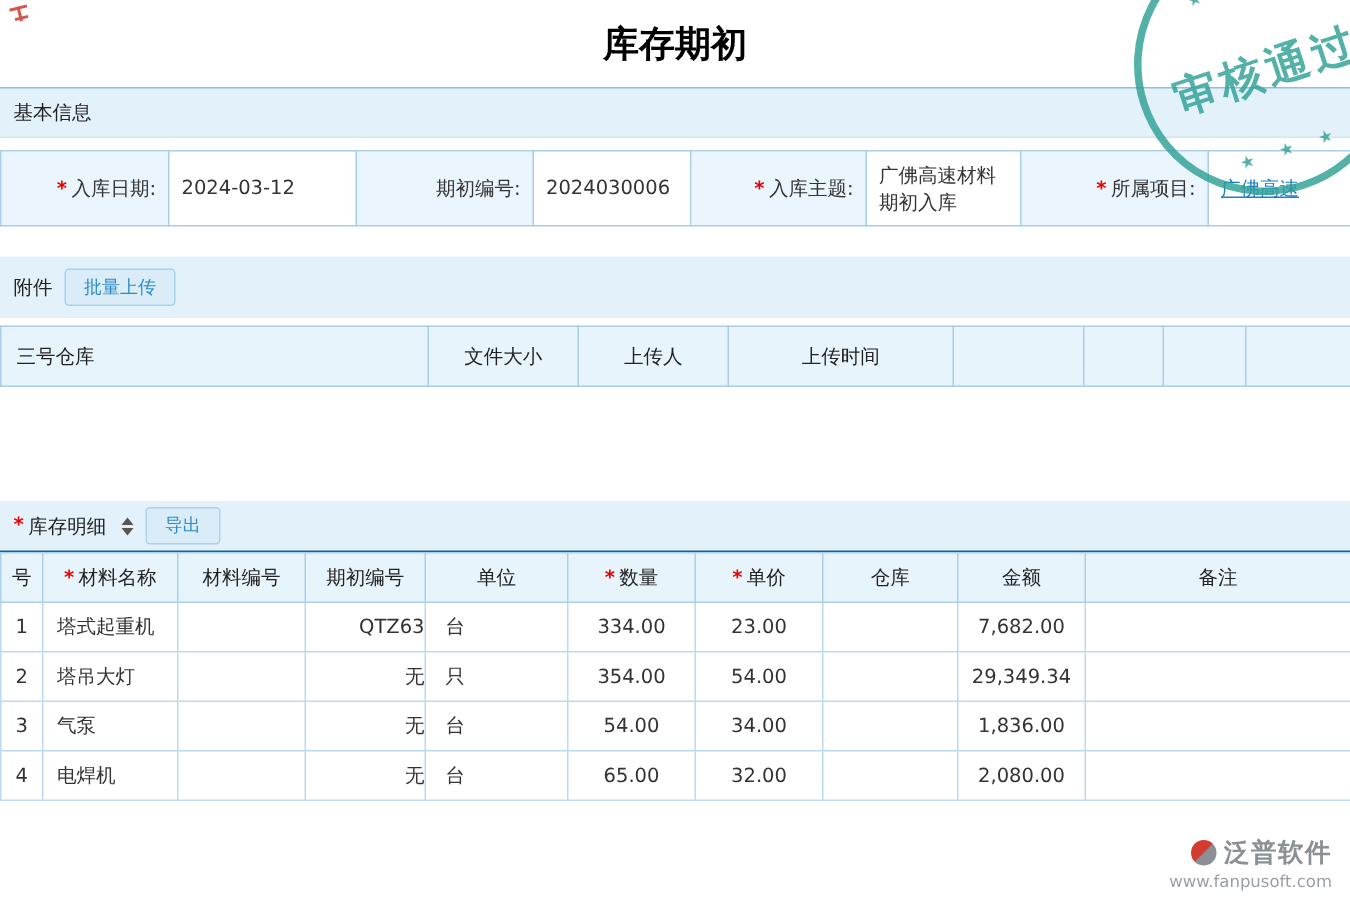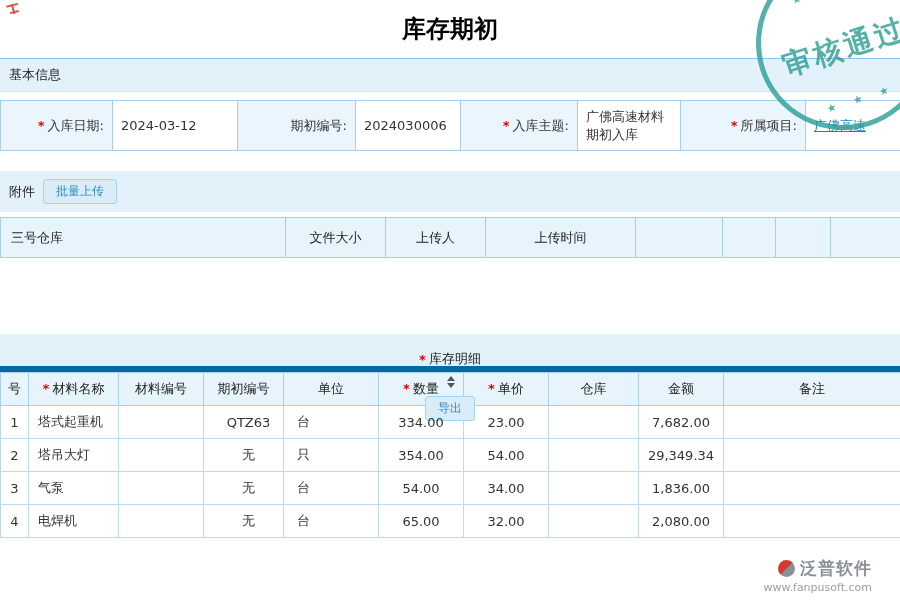--- a/index.html
+++ b/index.html
@@ -20,21 +20,21 @@
   .corner-mark i:nth-child(1) { width: 12px; height: 2px; top: 3px; left: 1px; }
   .corner-mark i:nth-child(2) { width: 2px; height: 10px; top: 3px; left: 6px; }
   .corner-mark i:nth-child(3) { width: 9px; height: 2px; top: 10px; left: 3px; }
 
   .strip {
     background: #e3f1fb; height: 34px; display: flex; align-items: center;
     padding: 16px 9px; gap: 8px; color: #222;
   }
   .strip.basic { border-top: 1px solid #8fbfe6; border-bottom: 1px solid #cfe6f6; }
   .strip.attach { margin-top: 20px; height: 41px; }
-  .strip.detail { margin-top: 8px; border-bottom: 6px solid #0369a1; flex-direction: column; }
+  .strip.detail { margin-top: 8px; border-bottom: 1px solid #0369a1; }
 
   .req::before { content: "*"; color: #e60000; margin-right: 3px; font-weight: bold; }
 
   table.form { width: 900px; border-collapse: collapse; table-layout: fixed; margin-top: 8px; }
   table.form td { border: 1px solid #a9cce8; padding: 3px 8px; vertical-align: middle; overflow: hidden; }
   table.form td.lbl { background: #eaf5fd; text-align: right; }
   table.form td.val { background: #fff; text-align: left; }
   a.proj-link { color: #1a7fc4; text-decoration: underline; cursor: pointer; }
 
   .btn {
@@ -61,37 +61,37 @@
     background: #e8f4fc; border: 1px solid #abceea; height: 33px;
     font-weight: normal; text-align: center; color: #222;
   }
   table.detail-table td {
     background: #fff; border: 1px solid #bcd9ef; height: 33px;
     text-align: center; overflow: hidden; white-space: nowrap;
   }
   table.detail-table td.c-no { text-align: center; }
   table.detail-table td.c-name { text-align: left; padding-left: 9px; }
   table.detail-table td.c-code { text-align: left; padding-left: 9px; }
-  table.detail-table td.c-spec { text-align: center; padding-left: 10px; }
+  table.detail-table td.c-spec { text-align: right; padding-left: 10px; }
   table.detail-table td.c-unit { text-align: left; padding-left: 13px; }
 
   .stamp {
     position: absolute; top: -44px; right: -30px; width: 174px; height: 174px;
     transform: rotate(-18deg); color: #2fa096; opacity: .82; pointer-events: none;
   }
   .stamp-ring { position: absolute; inset: 0; border: 5px solid currentColor; border-radius: 50%; }
   .stamp-text {
     position: absolute; top: 53%; left: 50%; transform: translate(-50%,-50%);
     font-size: 29px; font-weight: bold; letter-spacing: 3px; white-space: nowrap;
   }
   .stamp-stars { position: absolute; left: 0; right: 0; text-align: center; font-size: 11px; letter-spacing: 7px; }
   .stamp-stars.top { top: 25px; }
   .stamp-stars.bottom { bottom: 22px; }
 
-  .watermark { position: absolute; right: 28px; bottom: 6px; text-align: right; }
+  .watermark { position: absolute; right: 12px; bottom: 6px; text-align: right; }
   .wm-row { display: flex; align-items: center; justify-content: flex-end; gap: 5px; }
   .wm-logo {
     width: 17px; height: 17px; border-radius: 50%;
     background: linear-gradient(135deg, #d23b2f 48%, #8b9096 52%);
   }
   .wm-brand { font-size: 17px; font-weight: bold; color: #8b9096; letter-spacing: 1px; }
   .wm-url { font-size: 11px; color: #9aa0a6; margin-top: 1px; }
 </style>
 </head>
 <body>

